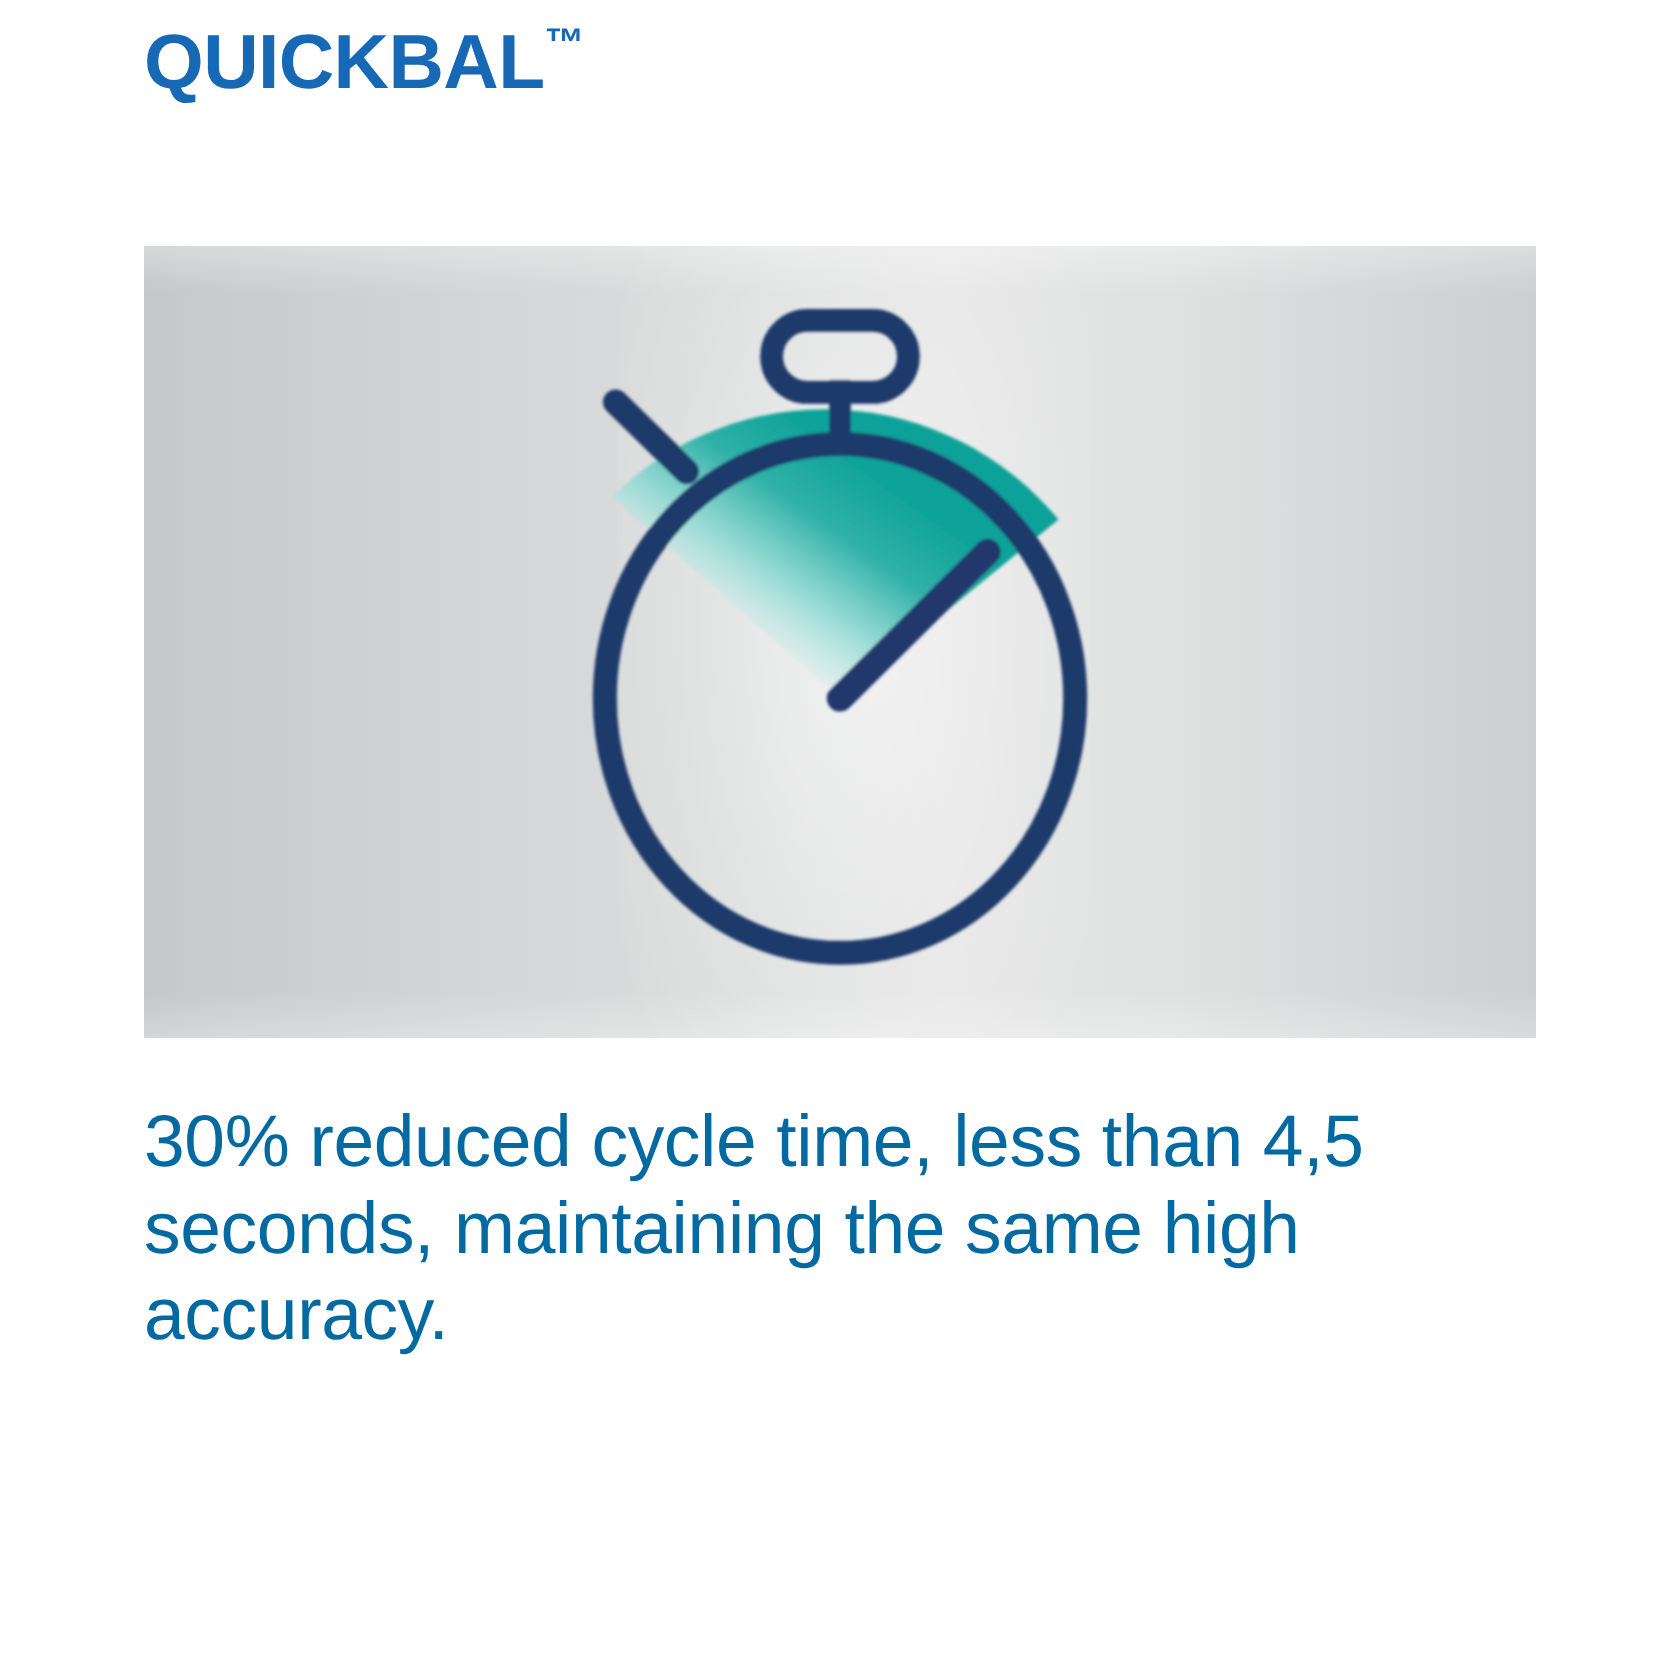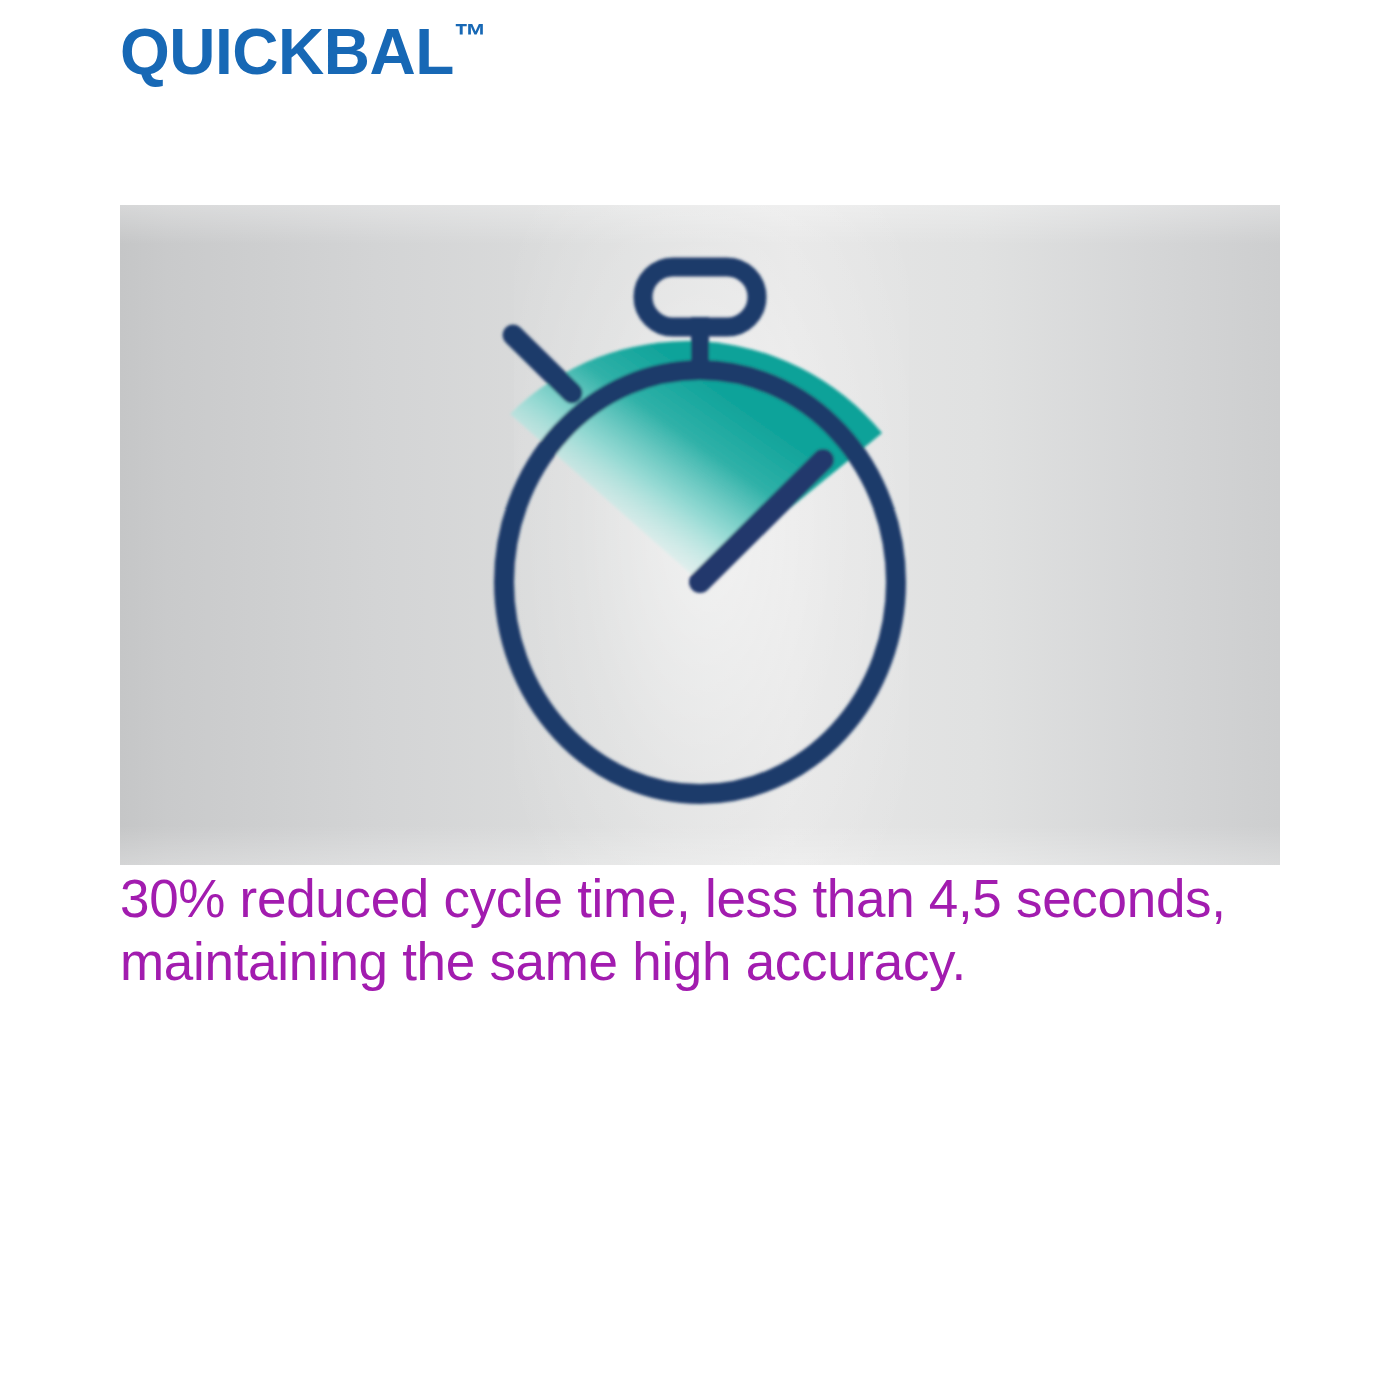--- a/index.html
+++ b/index.html
@@ -83,25 +83,25 @@
     left:0; top:0;
     width:1160px;
     height:660px;
     display:block;
   }
 
   
   .caption {
     position:absolute;
     left:120px;
-    top:868px;
+    top:916px;
     width:1115px;
-    font-size:53px;
+    font-size:61px;
     line-height:1.18;
-    color:#a21caf;
+    color:#0369a1;
     letter-spacing:-0.3px;
   }
 </style>
 </head>
 <body>
 
 <div class="page">
 
   <div class="product-title">
     <span>QUICKBAL</span><span class="tm">™</span>

